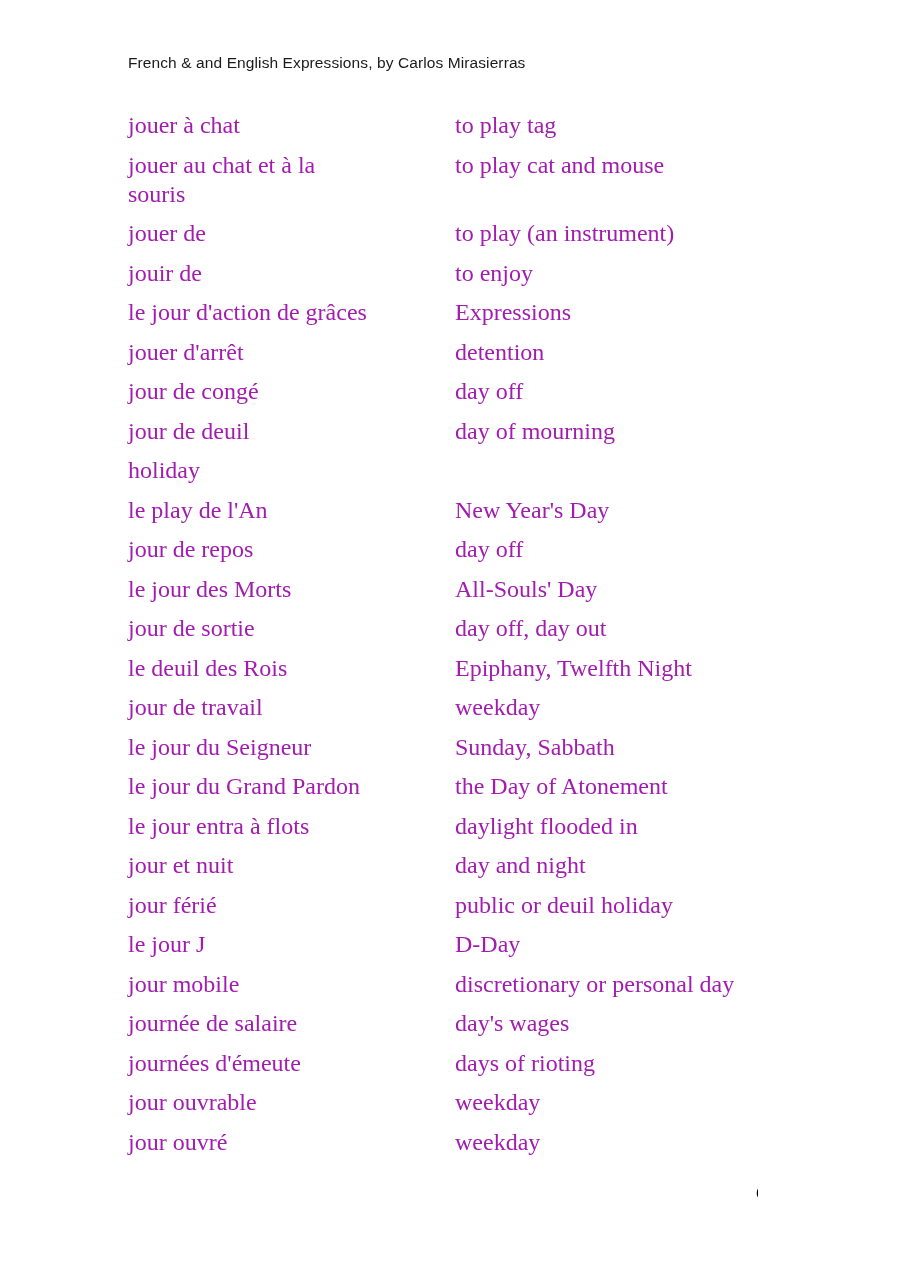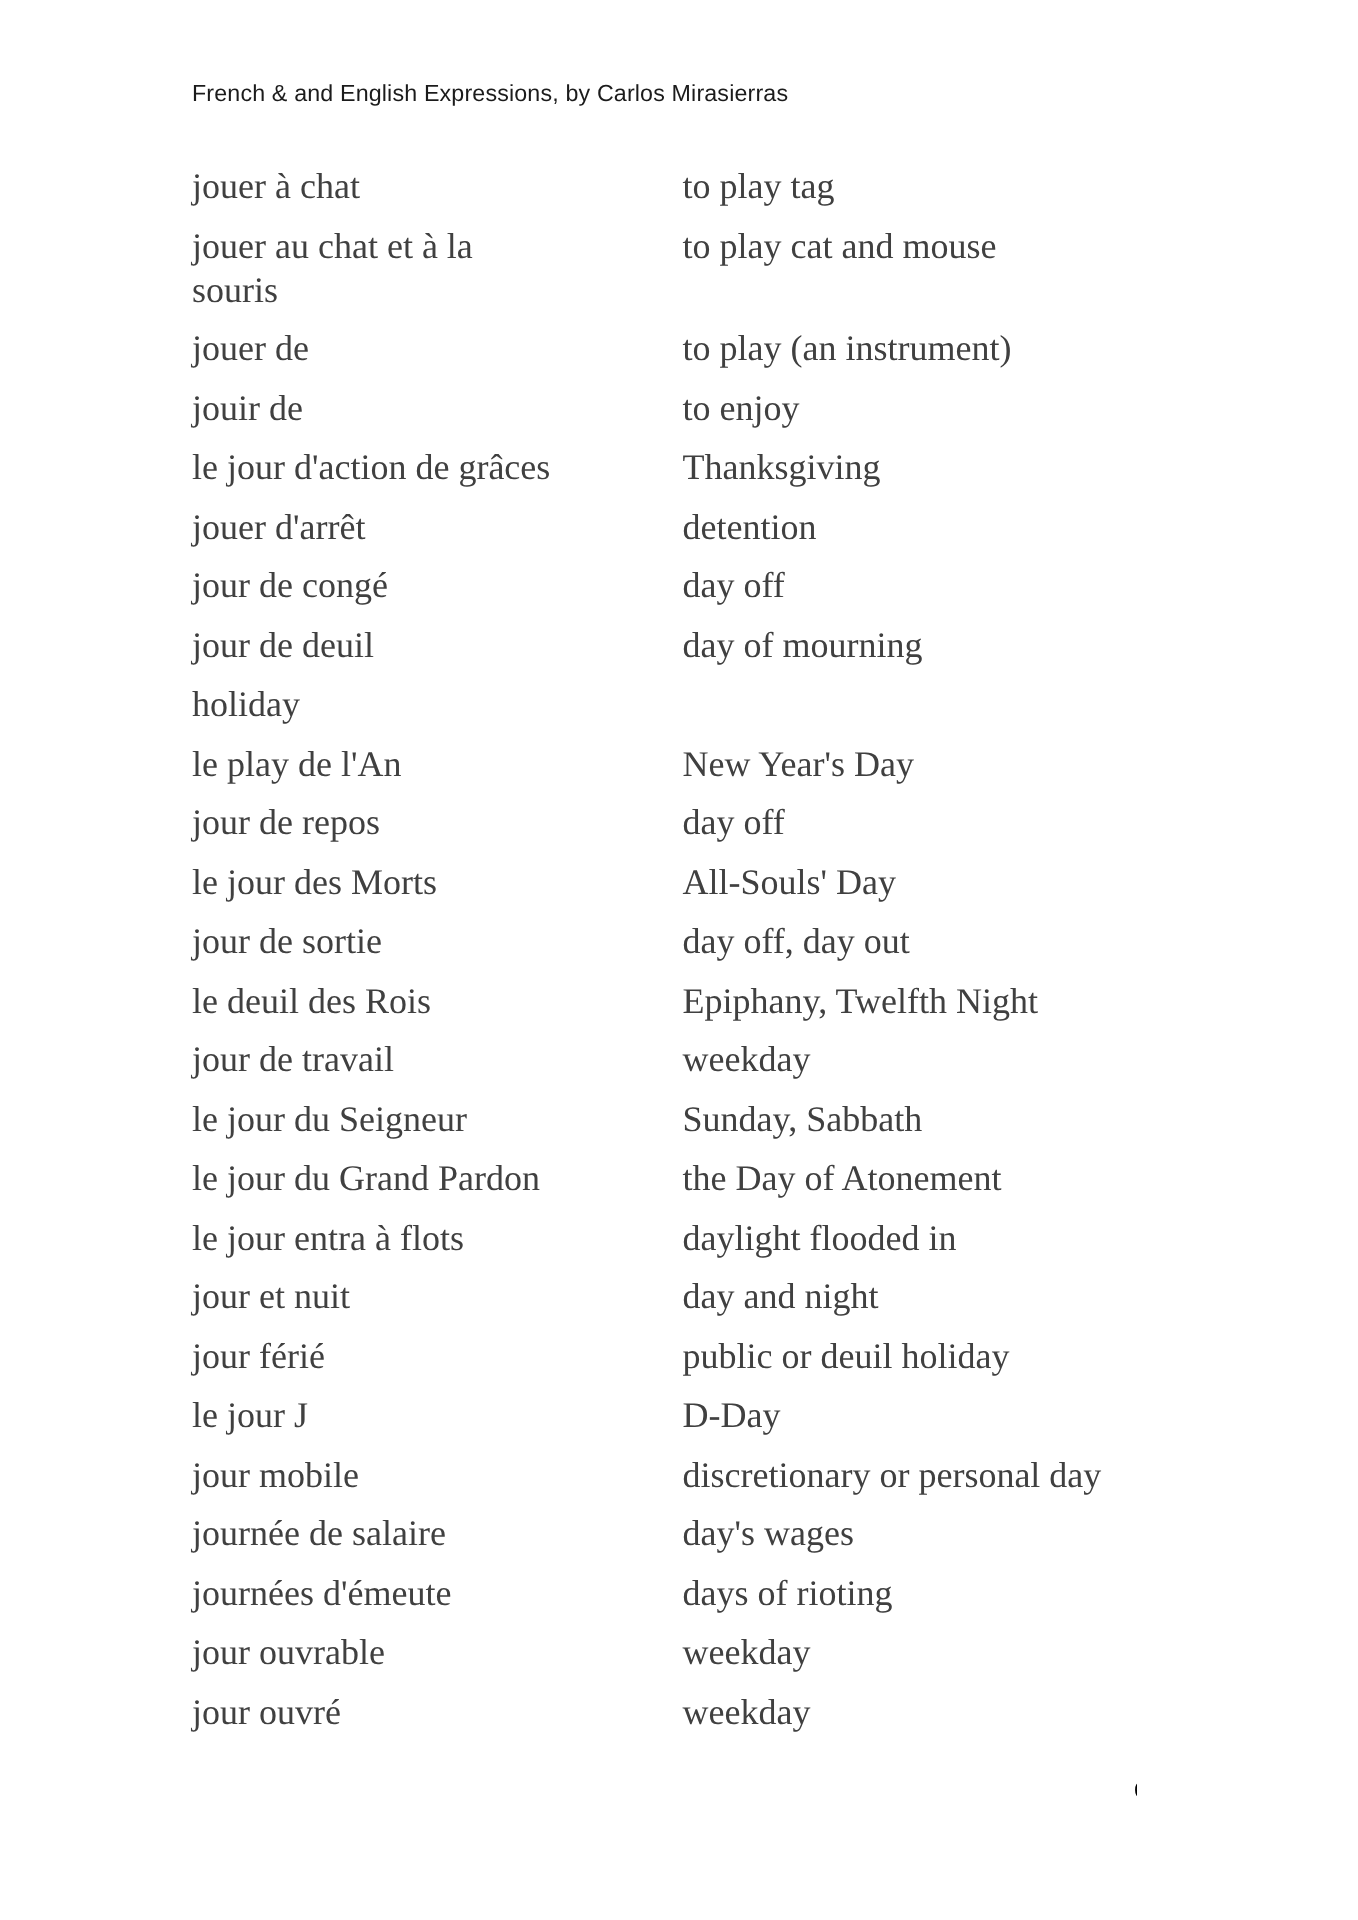--- a/index.html
+++ b/index.html
@@ -30,21 +30,21 @@
     left: 128px;
     top: 111px;
     width: 680px;
   }
   .row {
     display: flex;
     align-items: flex-start;
     margin-bottom: 10.5px;
     font-size: 24px;
     line-height: 29px;
-    color: #404040;
+    color: #a21caf;
   }
   .fr {
     width: 248px;
     margin-right: 79px;
     flex-shrink: 0;
   }
   .en {
     flex: 1;
   }
   .page-number {
@@ -74,21 +74,21 @@
       <div class="row">
         <div class="fr">jouer de</div>
         <div class="en">to play (an instrument)</div>
       </div>
       <div class="row">
         <div class="fr">jouir de</div>
         <div class="en">to enjoy</div>
       </div>
       <div class="row">
         <div class="fr">le jour d'action de grâces</div>
-        <div class="en">Thanksgiving</div>
+        <div class="en">Expressions</div>
       </div>
       <div class="row">
         <div class="fr">jouer d'arrêt</div>
         <div class="en">detention</div>
       </div>
       <div class="row">
         <div class="fr">jour de congé</div>
         <div class="en">day off</div>
       </div>
       <div class="row">

